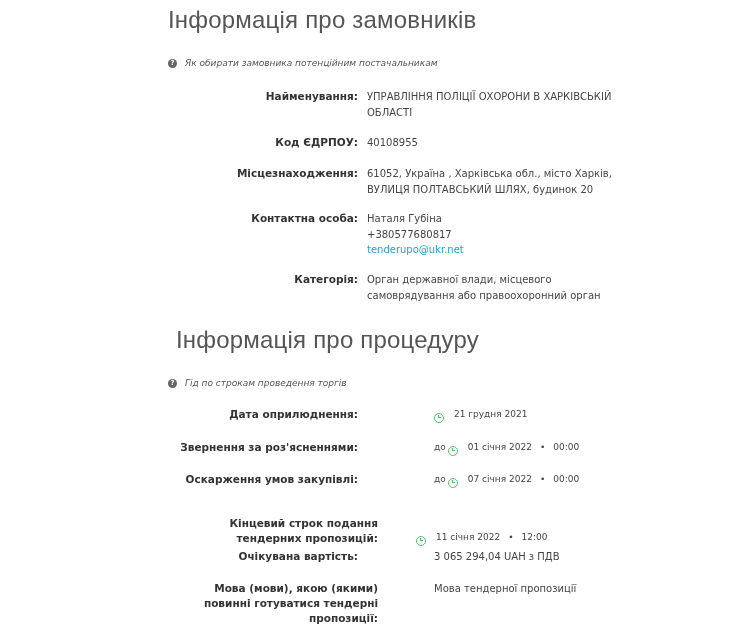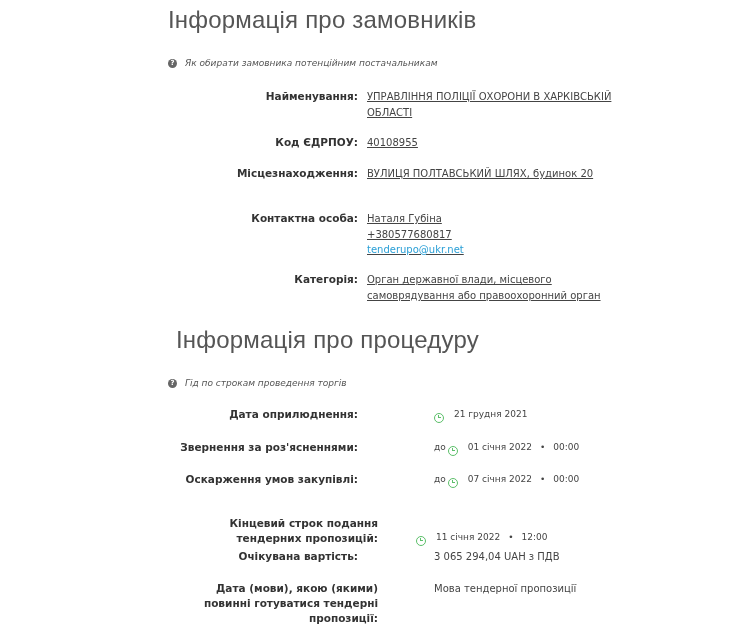--- a/index.html
+++ b/index.html
@@ -10,21 +10,21 @@
       font-size: 24px; color: #555; margin: 0; letter-spacing: 0.2px; }
     .hint { display: flex; align-items: center; font-size: 9px; font-style: italic;
       color: #555; }
     .hint .q-icon { width: 9px; height: 9px; border-radius: 50%; background: #666;
       color: #fff; font-size: 7px; font-style: normal; font-weight: bold; display: flex;
       align-items: center; justify-content: center; margin-right: 8px; line-height: 1; }
     .row { position: absolute; left: 0; width: 460px; }
     .label { position: absolute; left: 0; width: 190px; font-weight: bold; font-size: 10.5px;
       color: #333; line-height: 15px; text-align: right; }
     .value { position: absolute; font-size: 10px; color: #444; line-height: 15.5px; }
-    .value.v1 { left: 199px; width: 260px; text-decoration: underline; }
+    .value.v1 { left: 199px; width: 260px; }
     .value.v2 { left: 266px; width: 200px; }
     .link { color: #2a9fd6; text-decoration: none; }
     .date { display: flex; align-items: flex-end; font-size: 9px; color: #444; white-space: nowrap; }
     .clock { width: 8px; height: 8px; border: 1.4px solid #5cbf6a; border-radius: 50%;
       position: relative; margin-right: 10px; }
     .clock::before { content: ""; position: absolute; left: 3.3px; top: 1.2px; width: 1.2px;
       height: 3px; background: #5cbf6a; }
     .clock::after { content: ""; position: absolute; left: 3.3px; top: 3.8px; width: 2.6px;
       height: 1.2px; background: #5cbf6a; }
     .do { margin-right: 2px; font-size: 9px; }
@@ -53,20 +53,21 @@
   <div class="row" style="top:135px;">
     <div class="label">Код ЄДРПОУ:</div>
     <div class="value v1">
       <div>40108955</div>
     </div>
   </div>
 
   <div class="row" style="top:166px;">
     <div class="label">Місцезнаходження:</div>
     <div class="value v1">
+      <div>61052, Україна , Харківська обл., місто Харків,</div>
       <div>ВУЛИЦЯ ПОЛТАВСЬКИЙ ШЛЯХ, будинок 20</div>
     </div>
   </div>
 
   <div class="row" style="top:211px;">
     <div class="label">Контактна особа:</div>
     <div class="value v1">
       <div>Наталя Губіна</div>
       <div>+380577680817</div>
       <a class="link">tenderupo@ukr.net</a>
@@ -135,19 +136,19 @@
       </div>
     </div>
   </div>
 
   <div class="row" style="top:549px;">
     <div class="label">Очікувана вартість:</div>
     <div class="value v2">3 065 294,04 UAH з ПДВ</div>
   </div>
 
   <div class="row" style="top:581px;">
-    <div class="label" style="width:210px;">Дата (мови), якою (якими) повинні готуватися тендерні пропозиції:</div>
+    <div class="label" style="width:210px;">Мова (мови), якою (якими) повинні готуватися тендерні пропозиції:</div>
     <div class="value v2">
       <div>Мова тендерної пропозиції</div>
     </div>
   </div>
 
 </div>
 
 </body></html>

